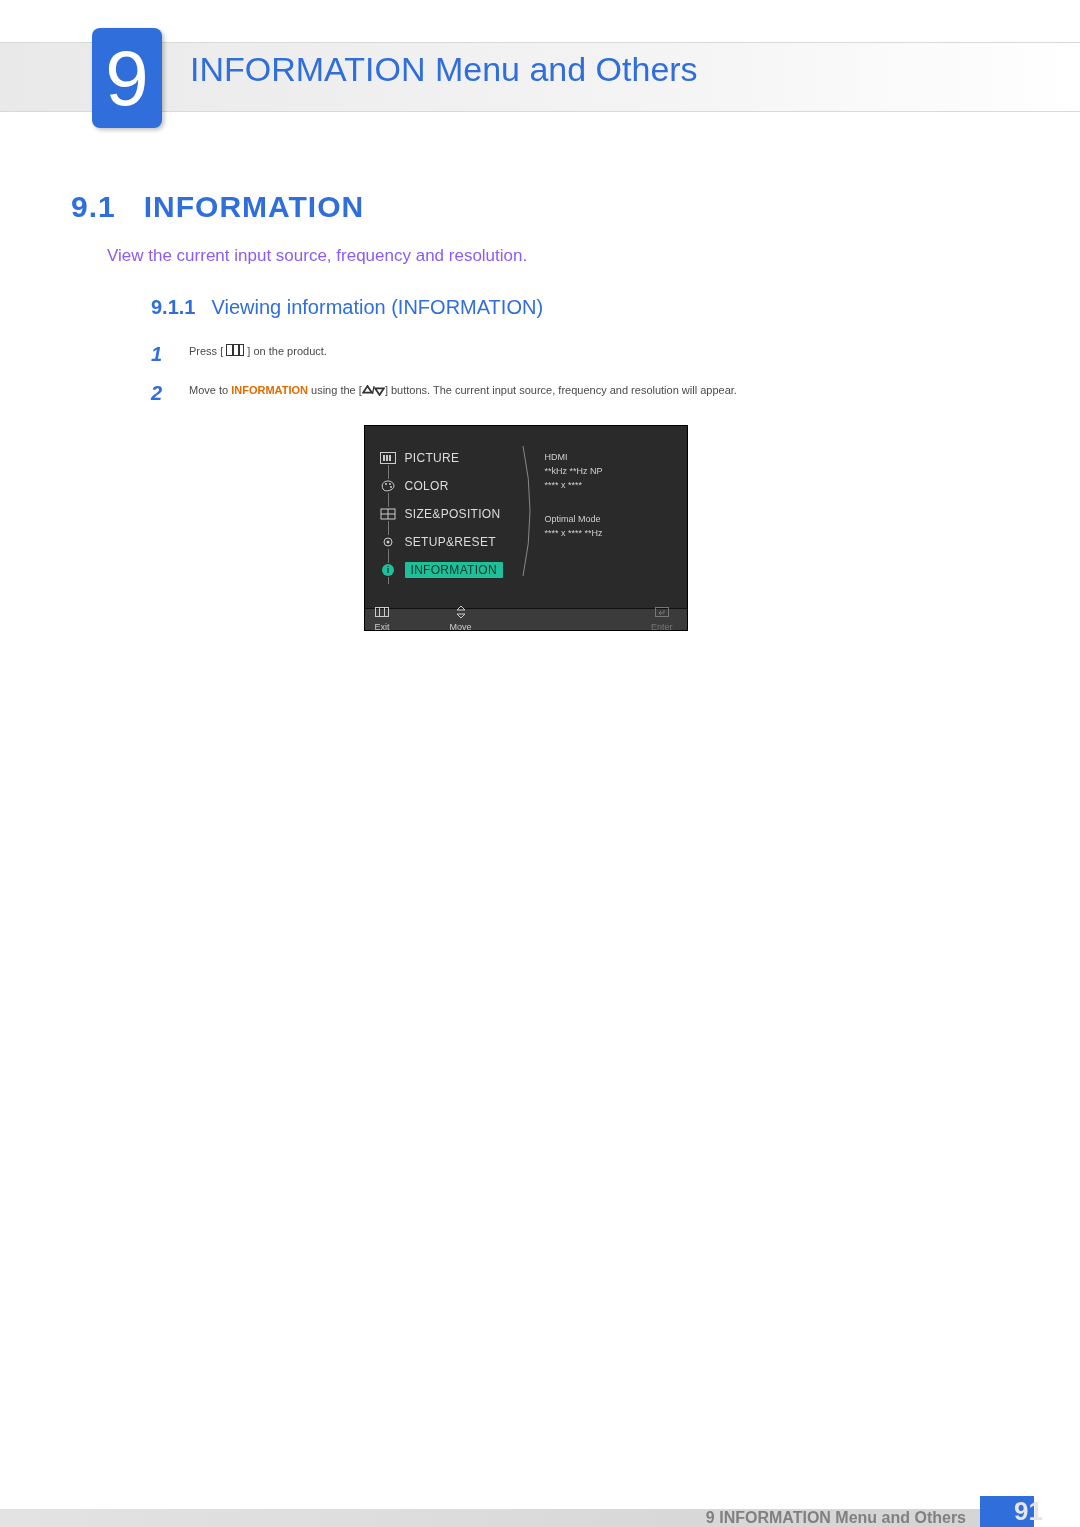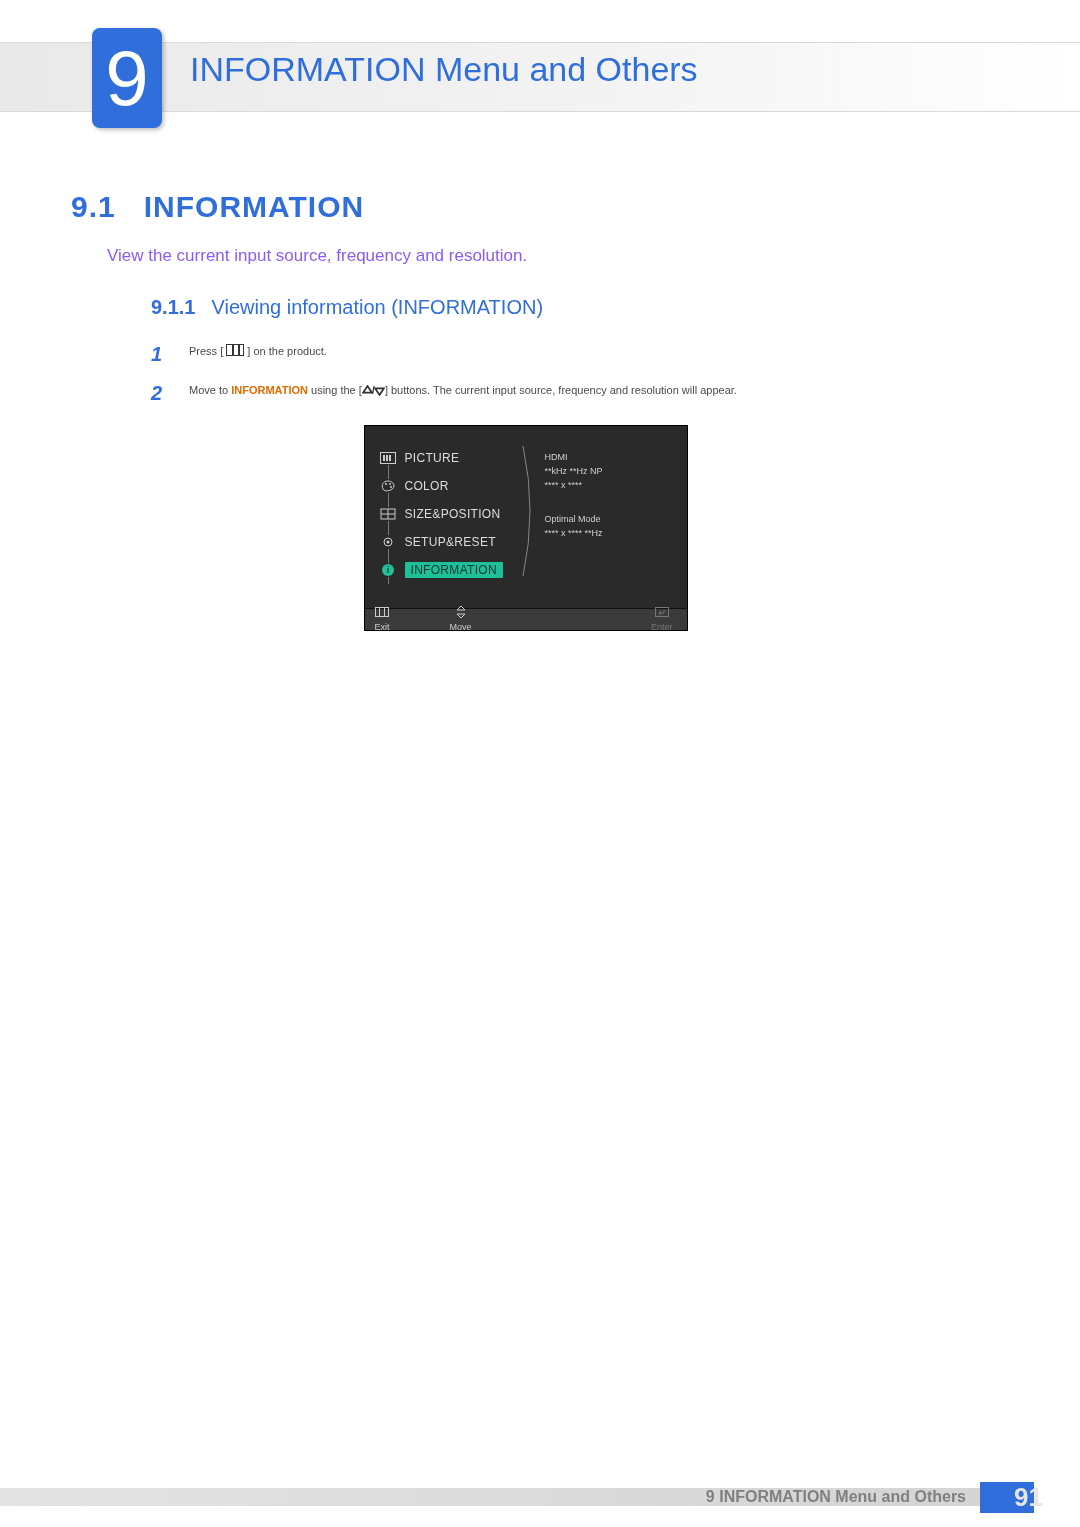--- a/index.html
+++ b/index.html
@@ -229,21 +229,21 @@
   .osd-footer .fitem.enter { color:#777; margin-left:auto; padding-right:14px; }
   .osd-footer .ficon { width:14px; height:10px; display:flex; align-items:center; justify-content:center; }
 
   
   .page-footer {
     position: absolute;
     bottom: 0;
     left: 0; right: 0;
     height: 60px;
     display:flex;
-    align-items:center;
+    align-items:flex-end;
   }
   .page-footer .bar {
     flex:1;
     background: linear-gradient(to right, #e3e3e4 0%, #d5d5d6 92%, #d5d5d6 100%);
     display:flex;
     align-items:center;
     justify-content:flex-end;
     padding-right: 14px;
     color:#808080;
     font-size:16px;

